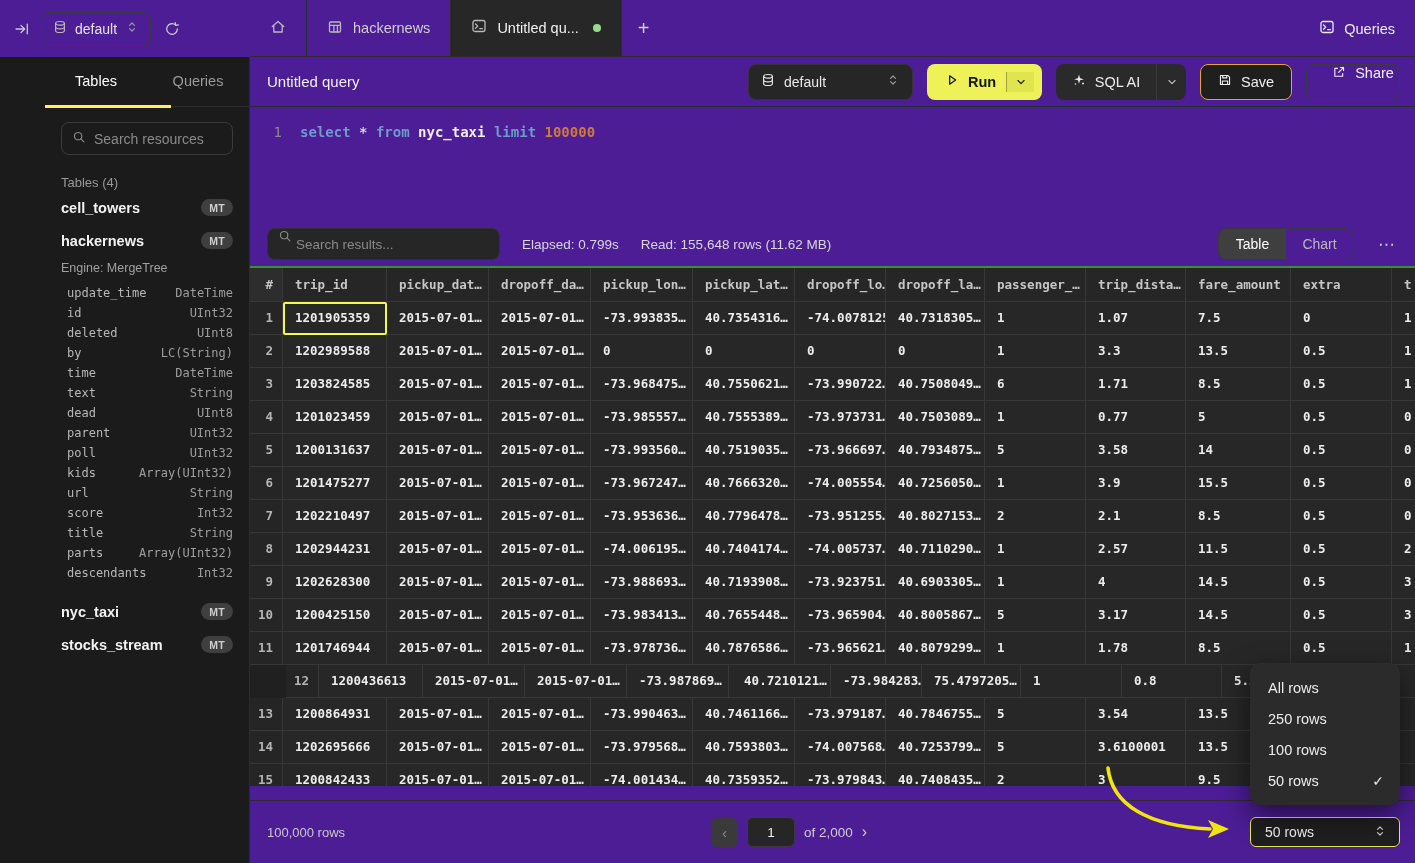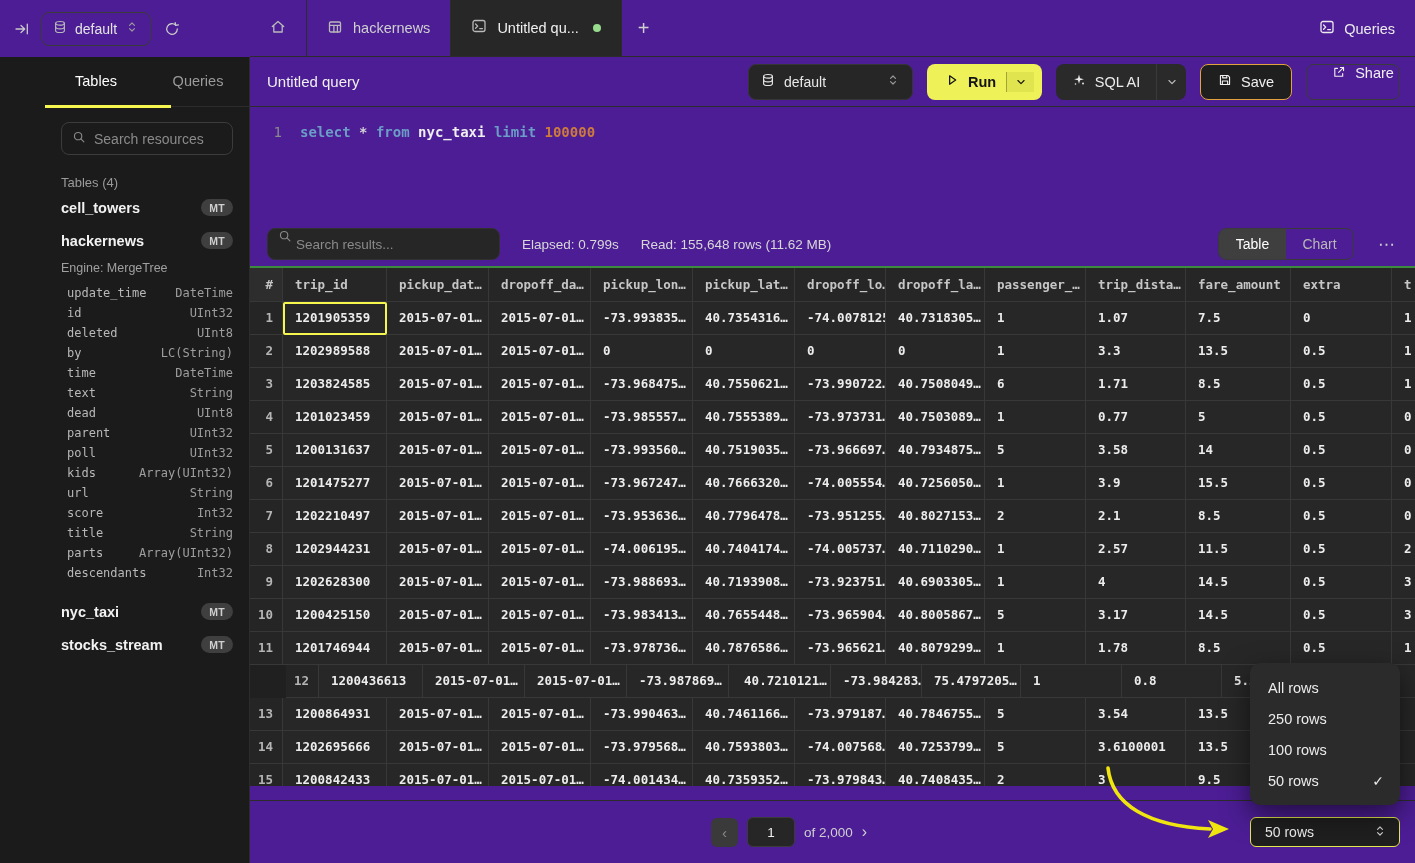--- a/index.html
+++ b/index.html
@@ -628,20 +628,21 @@
           <div class="td" style="width: 99px;">40.7408435…</div>
           <div class="td" style="width: 101px;">2</div>
           <div class="td" style="width: 100px;">3</div>
           <div class="td" style="width: 105px;">9.5</div>
           <div class="td" style="width: 101px;">0.5</div>
           <div class="td" style="width: 40px;"></div>
         </div>
       </div>
 
     <div class="footer">
+      <div class="total-rows">100,000 rows</div>
       <div class="pager">
         <button class="pg-prev">‹</button>
         <input class="pg-input" value="1" style="">
         <span class="pg-of">of 2,000</span>
         <button class="pg-next">›</button>
       </div>
       <div class="rows-select">
         <span>50 rows</span>
         <span class="ud">
           <svg class="ic ic14" viewBox="0 0 16 16">

